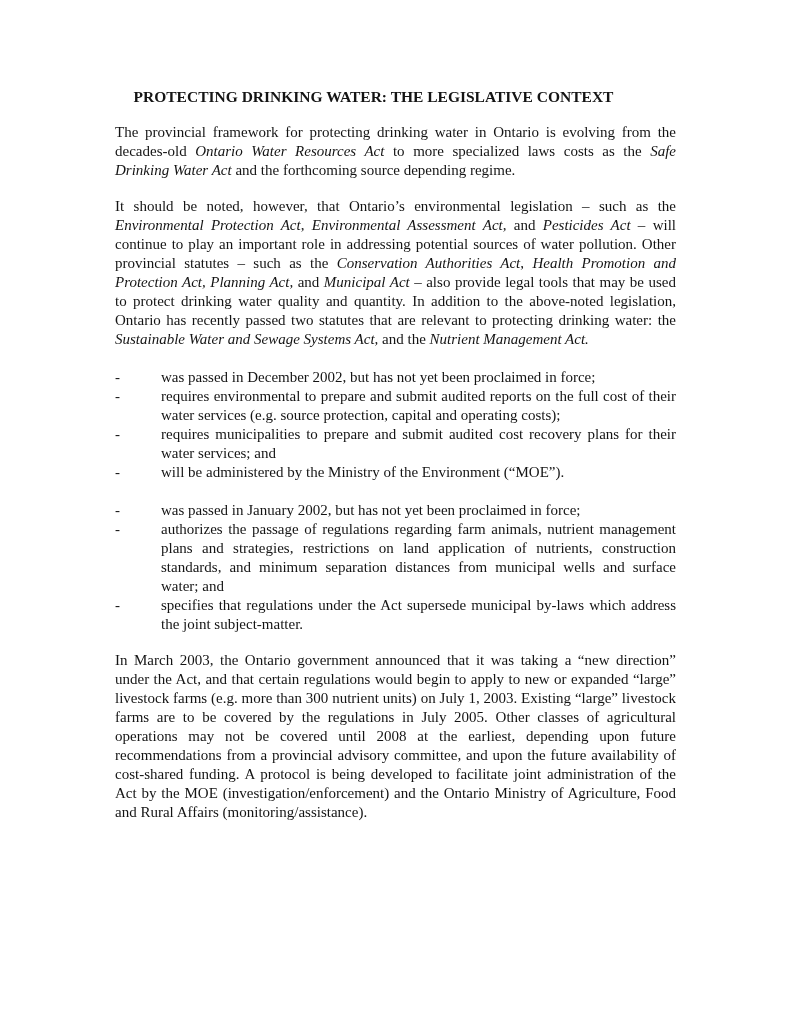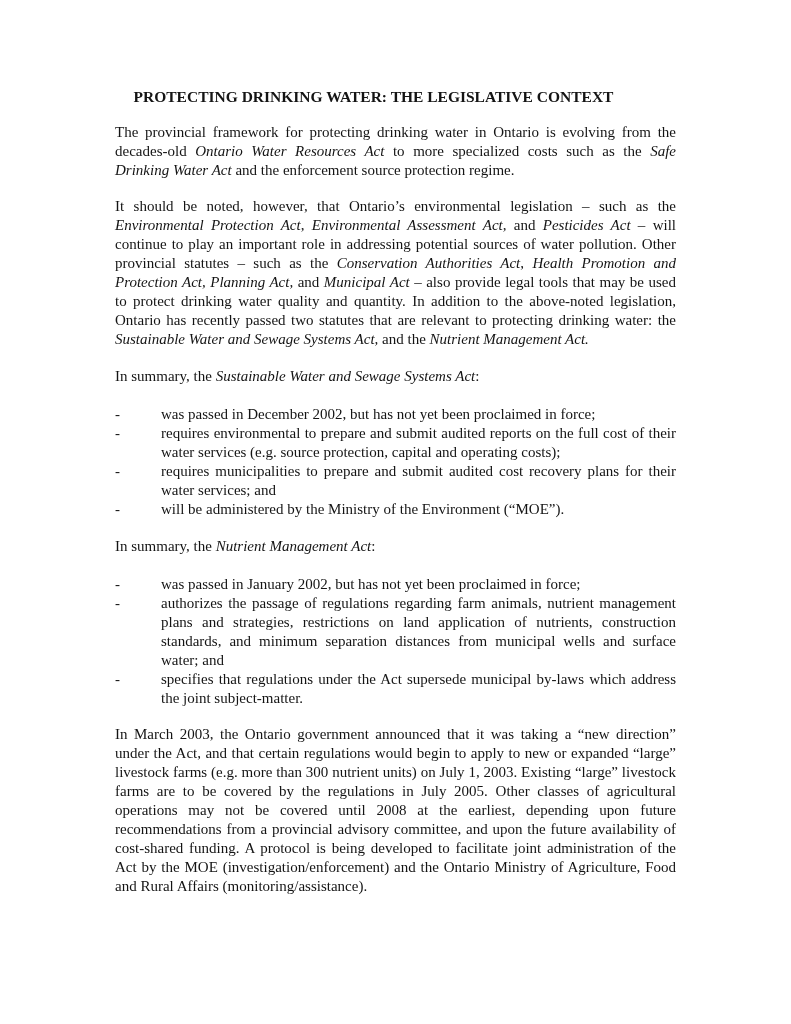--- a/index.html
+++ b/index.html
@@ -64,46 +64,44 @@
     text-align: justify;
   }
 </style>
 </head>
 <body>
 
 <div class="page">
 
   <h1 class="doc-title">PROTECTING DRINKING WATER: THE LEGISLATIVE CONTEXT</h1>
 
-  <p class="para"><span>The provincial framework for protecting drinking water in Ontario is evolving from the decades-old </span><span class="it">Ontario Water Resources Act</span><span> to more specialized costs such as the </span><span class="it">Safe Drinking Water Act</span><span> and the enforcement source protection regime.</span></p>
+  <p class="para"><span>The provincial framework for protecting drinking water in Ontario is evolving from the decades-old </span><span class="it">Ontario Water Resources Act</span><span> to more specialized laws costs as the </span><span class="it">Safe Drinking Water Act</span><span> and the forthcoming source depending regime.</span></p>
 
   <p class="para"><span>It should be noted, however, that Ontario’s environmental legislation – such as the </span><span class="it">Environmental Protection Act</span><span>, </span><span class="it">Environmental Assessment Act,</span><span> and </span><span class="it">Pesticides Act</span><span> – will continue to play an important role in addressing potential sources of water pollution.  Other provincial statutes – such as the </span><span class="it">Conservation Authorities Act</span><span>, </span><span class="it">Health Promotion and Protection Act, Planning Act,</span><span> and </span><span class="it">Municipal Act</span><span> – also provide legal tools that may be used to protect drinking water quality and quantity.  In addition to the above-noted legislation, Ontario has recently passed two statutes that are relevant to protecting drinking water: the </span><span class="it">Sustainable Water and Sewage Systems Act,</span><span> and the </span><span class="it">Nutrient Management Act.</span></p>
 
-  <p class="lead-in"><span>In summary, the </span><span class="it">Sustainable Water and Sewage Systems Act</span><span>:</span></p>
 
   <div class="dash-list">
     <div class="li">
         <span class="li-dash">-</span>
         <span class="li-text">was passed in December 2002, but has not yet been proclaimed in force;</span>
       </div>
     <div class="li">
         <span class="li-dash">-</span>
         <span class="li-text">requires environmental to prepare and submit audited reports on the full cost of their water services (e.g. source protection, capital and operating costs);</span>
       </div>
     <div class="li">
         <span class="li-dash">-</span>
         <span class="li-text">requires municipalities to prepare and submit audited cost recovery plans for their water services; and</span>
       </div>
     <div class="li">
         <span class="li-dash">-</span>
         <span class="li-text">will be administered by the Ministry of the Environment (“MOE”).</span>
       </div>
   </div>
 
-  <p class="lead-in"><span>In summary, the </span><span class="it">Nutrient Management Act</span><span>:</span></p>
 
   <div class="dash-list">
     <div class="li">
         <span class="li-dash">-</span>
         <span class="li-text">was passed in January 2002, but has not yet been proclaimed in force;</span>
       </div>
     <div class="li">
         <span class="li-dash">-</span>
         <span class="li-text">authorizes the passage of regulations regarding farm animals, nutrient management plans and strategies, restrictions on land application of nutrients, construction standards, and minimum separation distances from municipal wells and surface water; and</span>
       </div>

